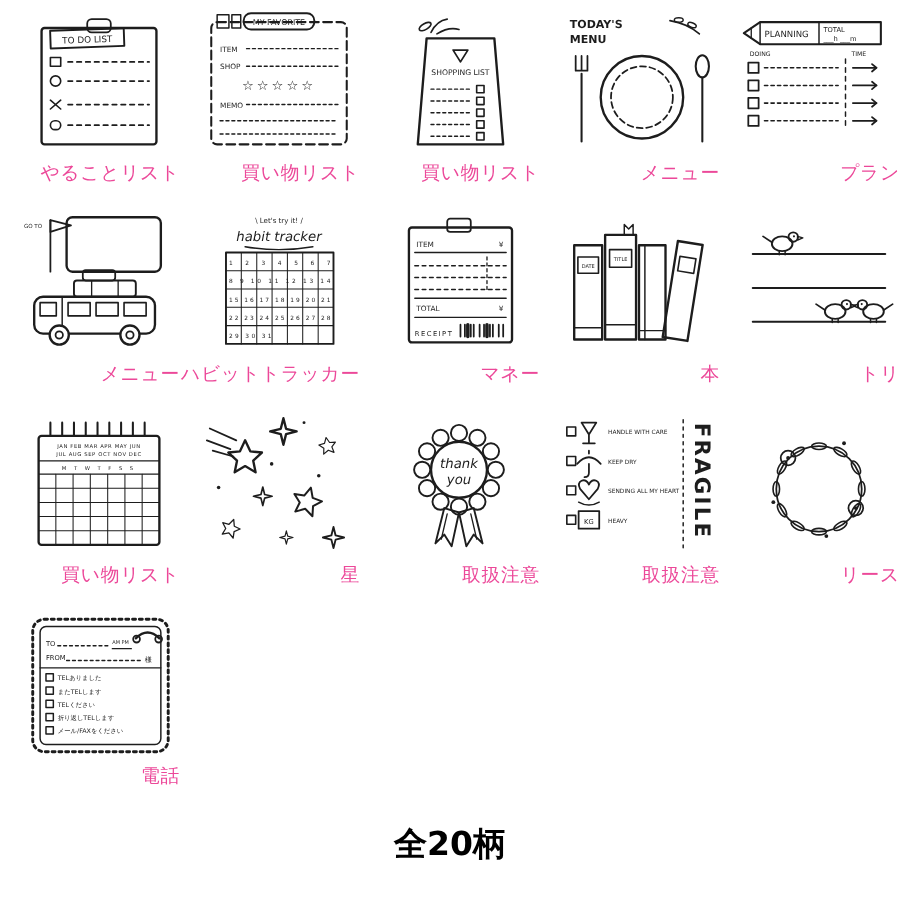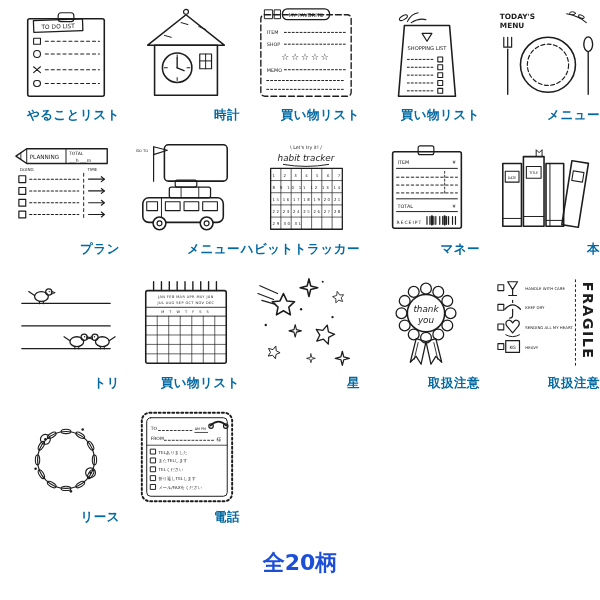--- a/index.html
+++ b/index.html
@@ -1,21 +1,21 @@
 <!DOCTYPE html>
 <html><head>
 <meta charset="utf-8">
 <style>
   html,body{margin:0;padding:0;background:#fff;}
   body{width:600px;height:600px;font-family:"DejaVu Sans",sans-serif;color:#1d1d1d;overflow:hidden;}
   .grid{display:grid;grid-template-columns:repeat(5,120px);padding-top:4px;}
   .cell{width:120px;height:134px;display:flex;flex-direction:column;align-items:flex-end;justify-content:flex-start;}
   svg.art{width:108px;height:102px;display:block;}
-  .cell .label{font-size:12.5px;font-weight:700;color:#0369a1;margin-top:1px;white-space:nowrap;letter-spacing:.5px;}
-  .footer{text-align:center;font-size:22px;font-weight:bold;margin-top:8px;color:#1d4ed8;}
+  .cell .label{font-size:12.5px;font-weight:400;color:#ec4899;margin-top:1px;white-space:nowrap;letter-spacing:.5px;}
+  .footer{text-align:center;font-size:22px;font-weight:bold;margin-top:8px;color:#000000;}
   
   .art{stroke:#1d1d1d;stroke-width:1.6;fill:none;stroke-linecap:round;stroke-linejoin:round;}
   .art text{fill:#1d1d1d;stroke:none;font-family:"DejaVu Sans",sans-serif;}
   .art .fill{fill:#1d1d1d;stroke:none;}
 </style>
 </head>
 <body>
 
 <div class="grid">
 
@@ -32,36 +32,20 @@
       <path d="M22,62 l7,6 M29,62 l-7,6" stroke-width="1.1"></path>
       <rect x="22" y="76" width="7" height="6" rx="3" stroke-width="1.1"></rect>
       <line x1="34" y1="36" x2="89" y2="36" stroke-dasharray="3 3" stroke-width="1.2"></line>
       <line x1="34" y1="49" x2="89" y2="49" stroke-dasharray="3 3" stroke-width="1.2"></line>
       <line x1="34" y1="65" x2="89" y2="65" stroke-dasharray="3 3" stroke-width="1.2"></line>
       <line x1="34" y1="79" x2="89" y2="79" stroke-dasharray="3 3" stroke-width="1.2"></line>
     </svg>
     <div class="label">やることリスト</div>
   </div>
 
-  <div class="cell">
-    <svg class="art" viewBox="0 0 110 100">
-      <circle cx="55" cy="6" r="2.5" stroke-width="1.2"></circle>
-      <polygon points="16,40 55,9 94,40"></polygon>
-      <path d="M33,30 l7,2 M50,17 l7,2 M68,21 l7,3" stroke-width="1"></path>
-      <rect x="23" y="40" width="64" height="51"></rect>
-      <circle cx="46" cy="63" r="15"></circle>
-      <line x1="46" y1="63" x2="46" y2="53" stroke-width="1.4"></line>
-      <line x1="46" y1="63" x2="53" y2="66" stroke-width="1.4"></line>
-      <path d="M46,50 v3 M46,76 v-3 M33,63 h3 M59,63 h-3" stroke-width="1"></path>
-      <rect x="69" y="49" width="12" height="15" stroke-width="1.2"></rect>
-      <line x1="75" y1="49" x2="75" y2="64" stroke-width="1"></line>
-      <line x1="69" y1="56" x2="81" y2="56" stroke-width="1"></line>
-    </svg>
-    <div class="label">時計</div>
-  </div>
 
   <div class="cell">
     <svg class="art" viewBox="0 0 110 100">
       <rect x="9" y="9" width="92" height="83" rx="4" stroke-dasharray="6 3" stroke-width="1.4"></rect>
       <rect x="13" y="4" width="8" height="9" stroke-width="1"></rect>
       <rect x="23" y="4" width="6" height="9" stroke-width="1"></rect>
       <rect x="31" y="3" width="48" height="11" rx="5" stroke-width="1.3"></rect>
       <text x="55" y="11" font-size="5.4" text-anchor="middle">MY FAVORITE</text>
       <text x="15" y="29" font-size="5">ITEM</text>
       <line x1="33" y1="27" x2="95" y2="27" stroke-dasharray="2 2" stroke-width="1"></line>

